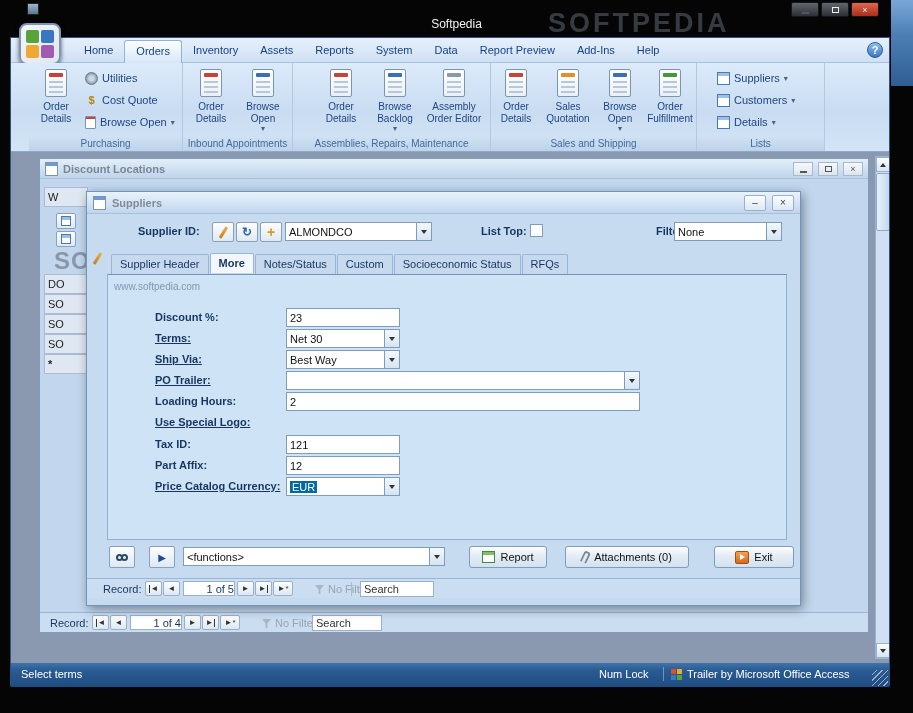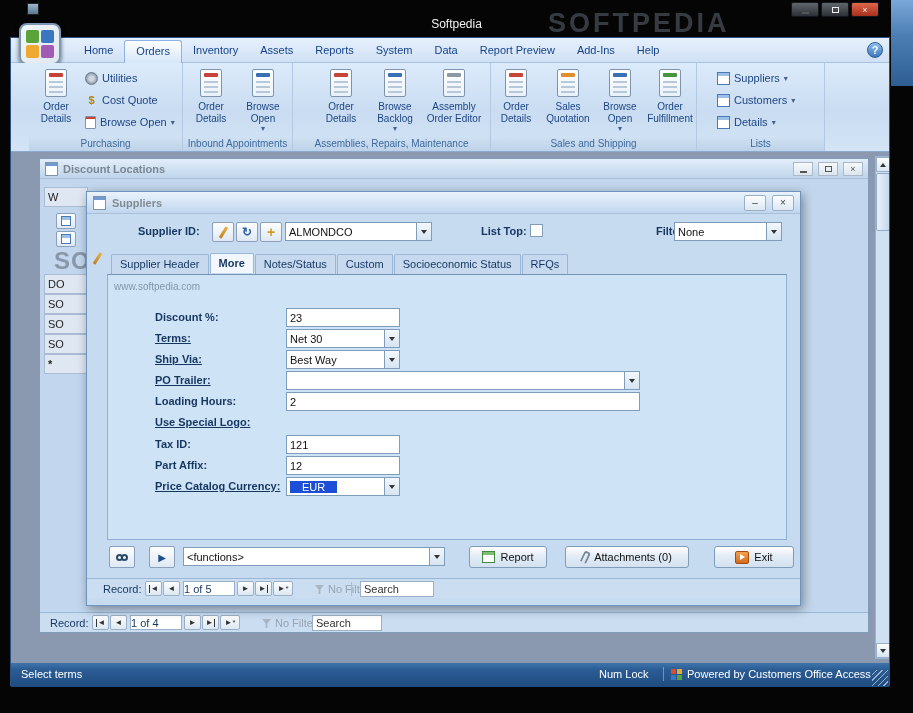--- a/index.html
+++ b/index.html
@@ -95,21 +95,21 @@
   .flabel { position:absolute; font-size:11px; font-weight:bold; color:#16365f; white-space:nowrap;margin-left:24px; }
   .flabel.link { text-decoration:underline; }
   .textbox, .combo { position:absolute; height:19px; background:#fff; border:1px solid #7f9db9; font-size:11px;
     color:#111; display:flex; align-items:center; padding-left:3px; }
   .combo { padding-right:16px; }
   .arrow-btn { position:absolute; right:0; top:0; bottom:0; width:15px;
     background:linear-gradient(#f3f8fd,#d6e4f2); border-left:1px solid #7f9db9;
     display:flex; align-items:center; justify-content:center; }
   .tri { width:0; height:0; border-left:3.5px solid transparent; border-right:3.5px solid transparent; border-top:4px solid #333; }
   .tri-up { width:0; height:0; border-left:3.5px solid transparent; border-right:3.5px solid transparent; border-bottom:4px solid #333; }
-  .sel-text { background:#1d4ed8; color:#fff; padding:0 12px; }
+  .sel-text { background:#0369a1; color:#fff; padding:0 2px; }
   .chk { position:absolute; width:13px; height:13px; background:#fff; border:1px solid #7f9db9; }
   .tool-btn { position:absolute; width:22px; height:20px; background:linear-gradient(#fdfdfd,#dfe9f4);
     border:1px solid #8ba0bd; border-radius:2px; display:flex; align-items:center; justify-content:center; }
   .pencil { width:3px; height:13px; background:linear-gradient(#e8b24a,#c07f1f); transform:rotate(32deg); border-radius:1px; }
   .refresh-glyph { color:#2f62ad; font-size:12px; font-weight:bold; }
   .plus-glyph { color:#d69a1e; font-size:14px; font-weight:bold; }
 
   .ftab { height:20px; padding:3px 8px 0 8px; font-size:11px; color:#16365f; background:#c6d9ee;
     border:1px solid #9ab6d6; border-bottom:none; border-radius:2px 2px 0 0; margin-right:1px; white-space:nowrap; }
   .ftab.active { background:#f2f7fd; font-weight:bold; position:relative; top:-1px; }
@@ -129,21 +129,21 @@
 
   
   .recnav { position:absolute; height:20px; background:#caddf1; border-top:1px solid #9ab6d6;
     display:block; font-size:11px; color:#16365f; }
   .nav-btn { position:absolute; width:17px; height:15px; top:2px; background:linear-gradient(#fdfdfd,#dde8f3);
     border:1px solid #9ab0c9; border-radius:2px; color:#333; font-size:8px;
     display:flex; align-items:center; justify-content:center; white-space:nowrap; }
   .nav-btn.bar-l::before { content:""; width:1px; height:8px; background:#333; margin-right:1px; }
   .nav-btn.bar-r::after { content:""; width:1px; height:8px; background:#333; margin-left:1px; }
   .record-box { position:absolute; top:2px; height:15px; background:#fff; border:1px solid #9ab0c9;
-    font-size:11px; display:flex; align-items:center; justify-content:flex-start; }
+    font-size:11px; display:flex; align-items:center; justify-content:flex-end; }
   .nofilter { color:#98a4b2; }
   .funnel-ic { display:inline-block; width:9px; height:9px; background:#aab6c4;
     clip-path:polygon(0 0,100% 0,60% 50%,60% 100%,40% 100%,40% 50%); }
   .searchbox { position:absolute; top:2px; height:16px; background:#fff; border:1px solid #9ab0c9;
     font-size:11px; color:#333; display:flex; align-items:center; padding-left:3px; }
   .vline { position:absolute; top:3px; width:1px; height:14px; background:#a9bcd4; }
 
   
   .vscroll { position:absolute; width:16px; background:#cfe0f3; border:1px solid #9ab6d6; }
   .sc-btn { position:absolute; left:0; width:14px; height:15px; background:linear-gradient(#fdfdfd,#d8e5f2);
@@ -570,17 +570,17 @@
     <div class="statusbar">
       <span style="position:absolute;left:10px;top:5px">Select terms</span>
       <span style="position:absolute;left:588px;top:5px">Num Lock</span>
       <div class="vline" style="left:652px;top:4px;background:rgba(255,255,255,.35)"></div>
       <span class="office-flag" style="position:absolute;left:660px;top:6px">
           <i></i>
           <i></i>
           <i></i>
           <i></i>
         </span>
-      <span style="position:absolute;left:676px;top:5px">Powered by Customers Office Access</span>
+      <span style="position:absolute;left:676px;top:5px">Trailer by Microsoft Office Access</span>
       <div class="sb-grip"></div>
     </div>
   </div>
 </div>
 
 </body></html>

